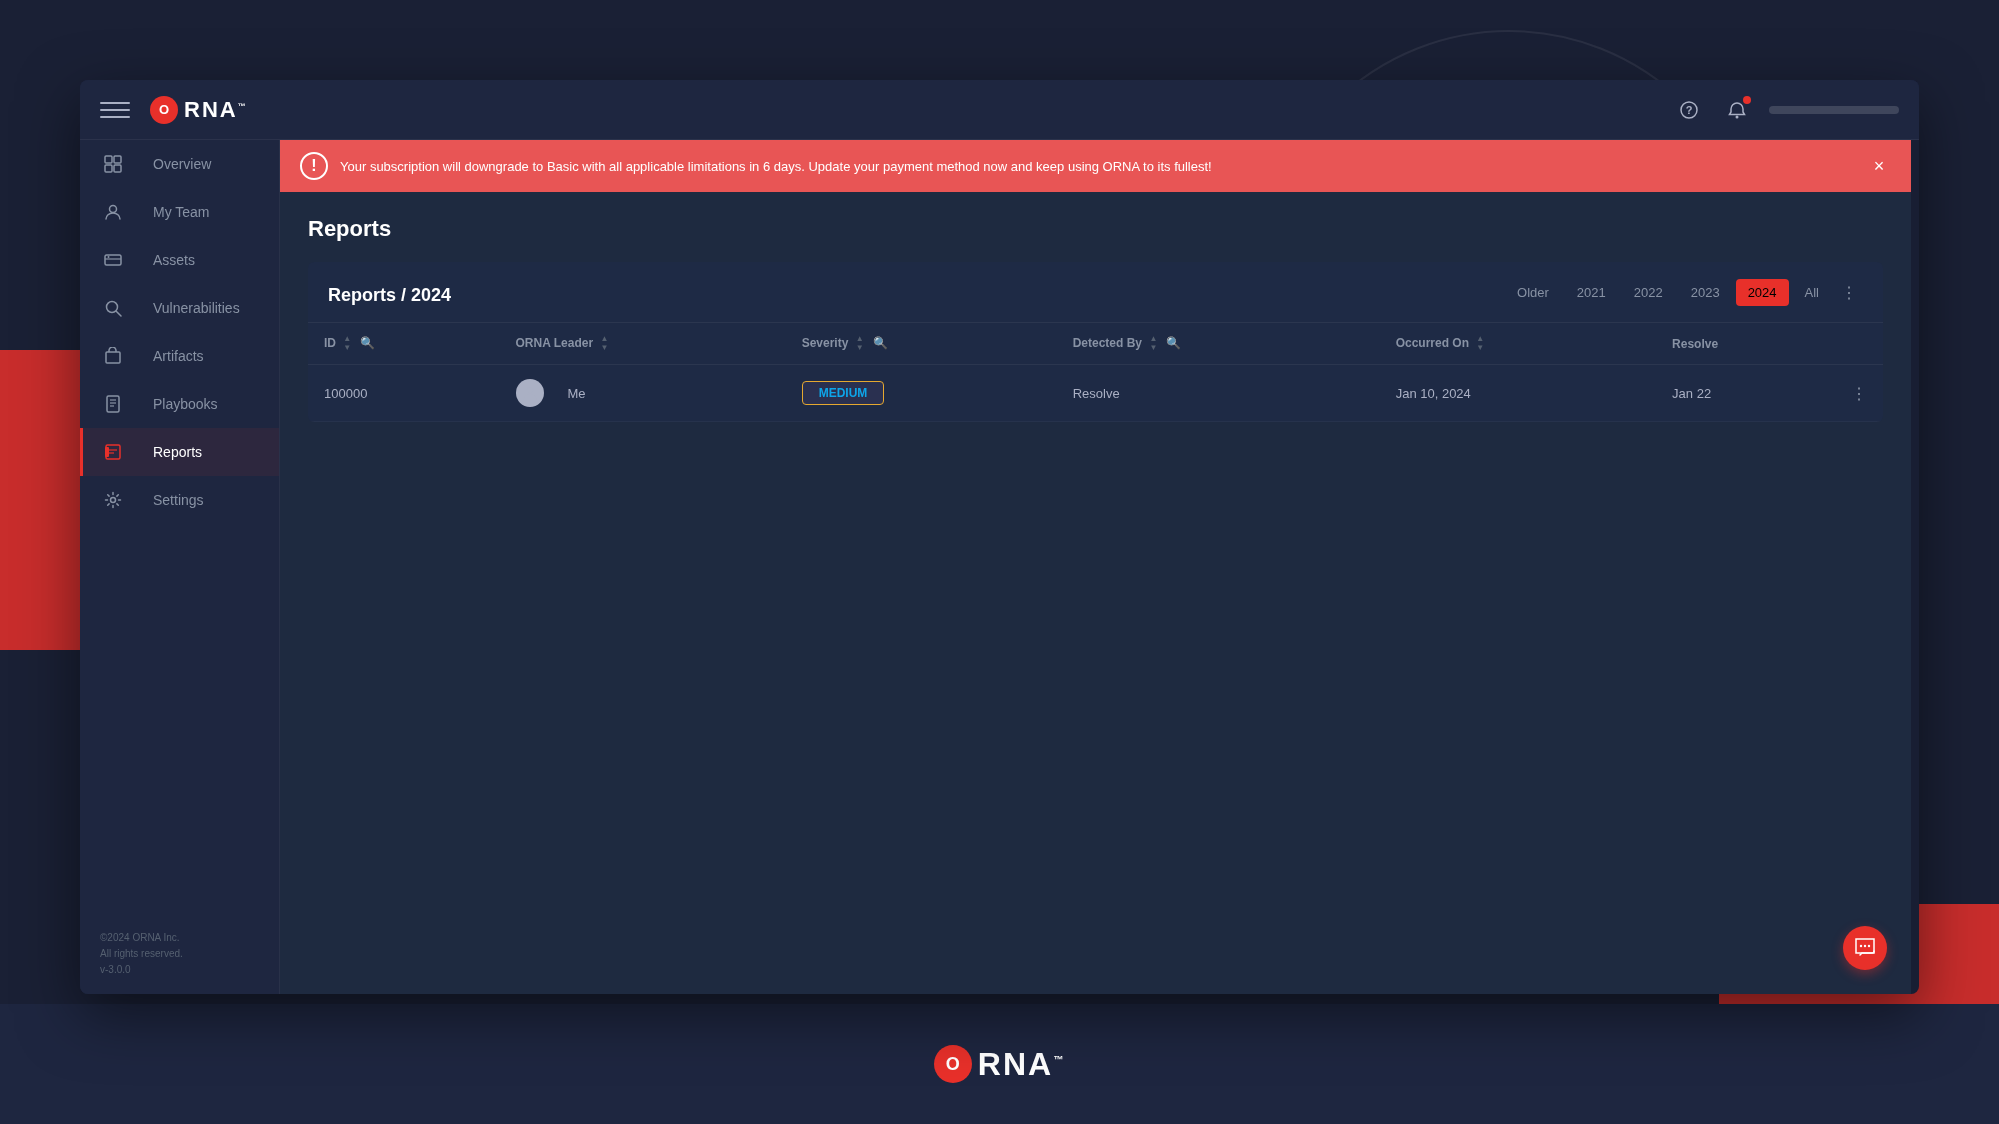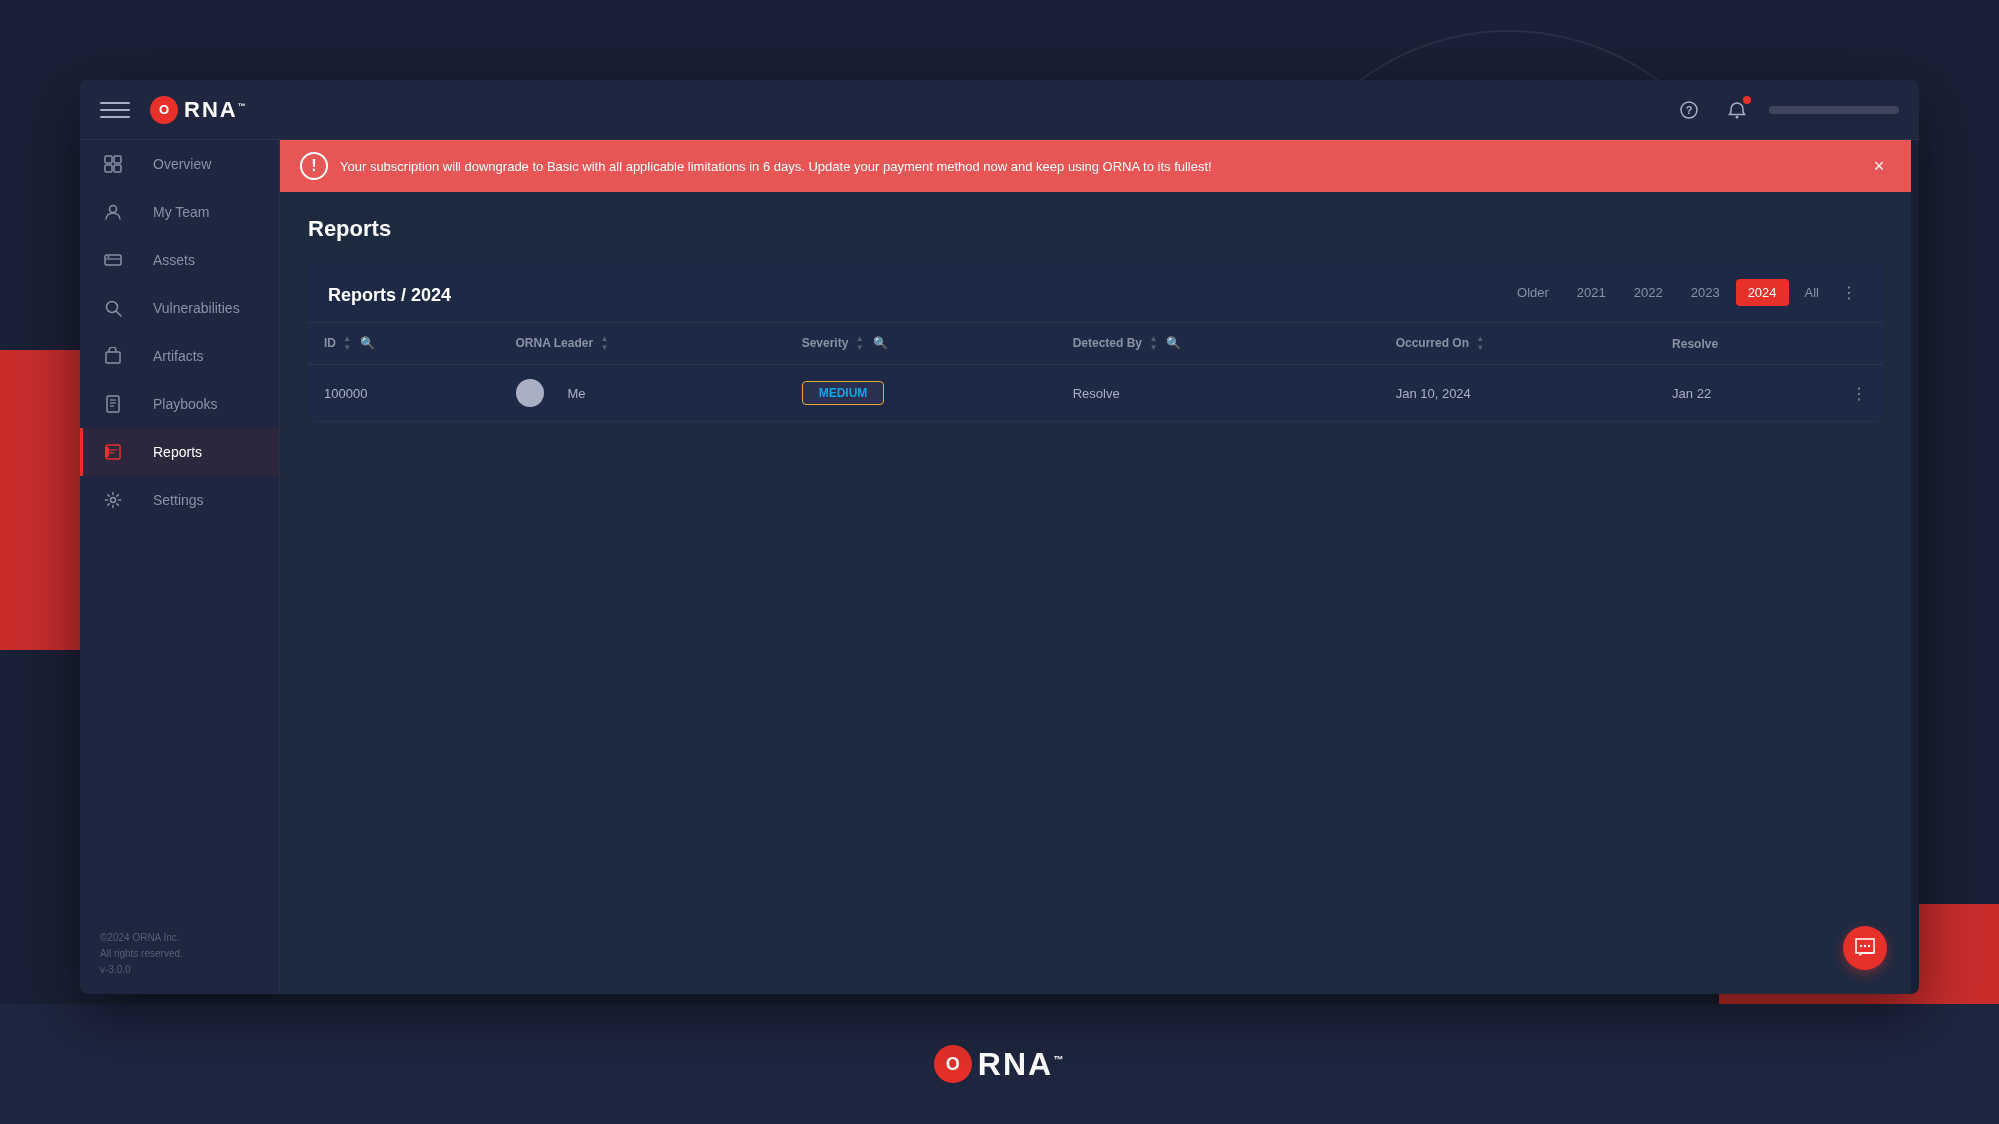--- a/index.html
+++ b/index.html
@@ -379,21 +379,21 @@
       font-size: 13px;
       cursor: pointer;
       color: #8892a4;
       background: transparent;
       border: none;
       transition: all 0.15s;
     }
 
     .year-btn.active {
       background: #e8302a;
-      color: #ffffff;
+      color: #000000;
     }
 
     .more-btn {
       width: 28px;
       height: 28px;
       display: flex;
       align-items: center;
       justify-content: center;
       color: #8892a4;
       cursor: pointer;

